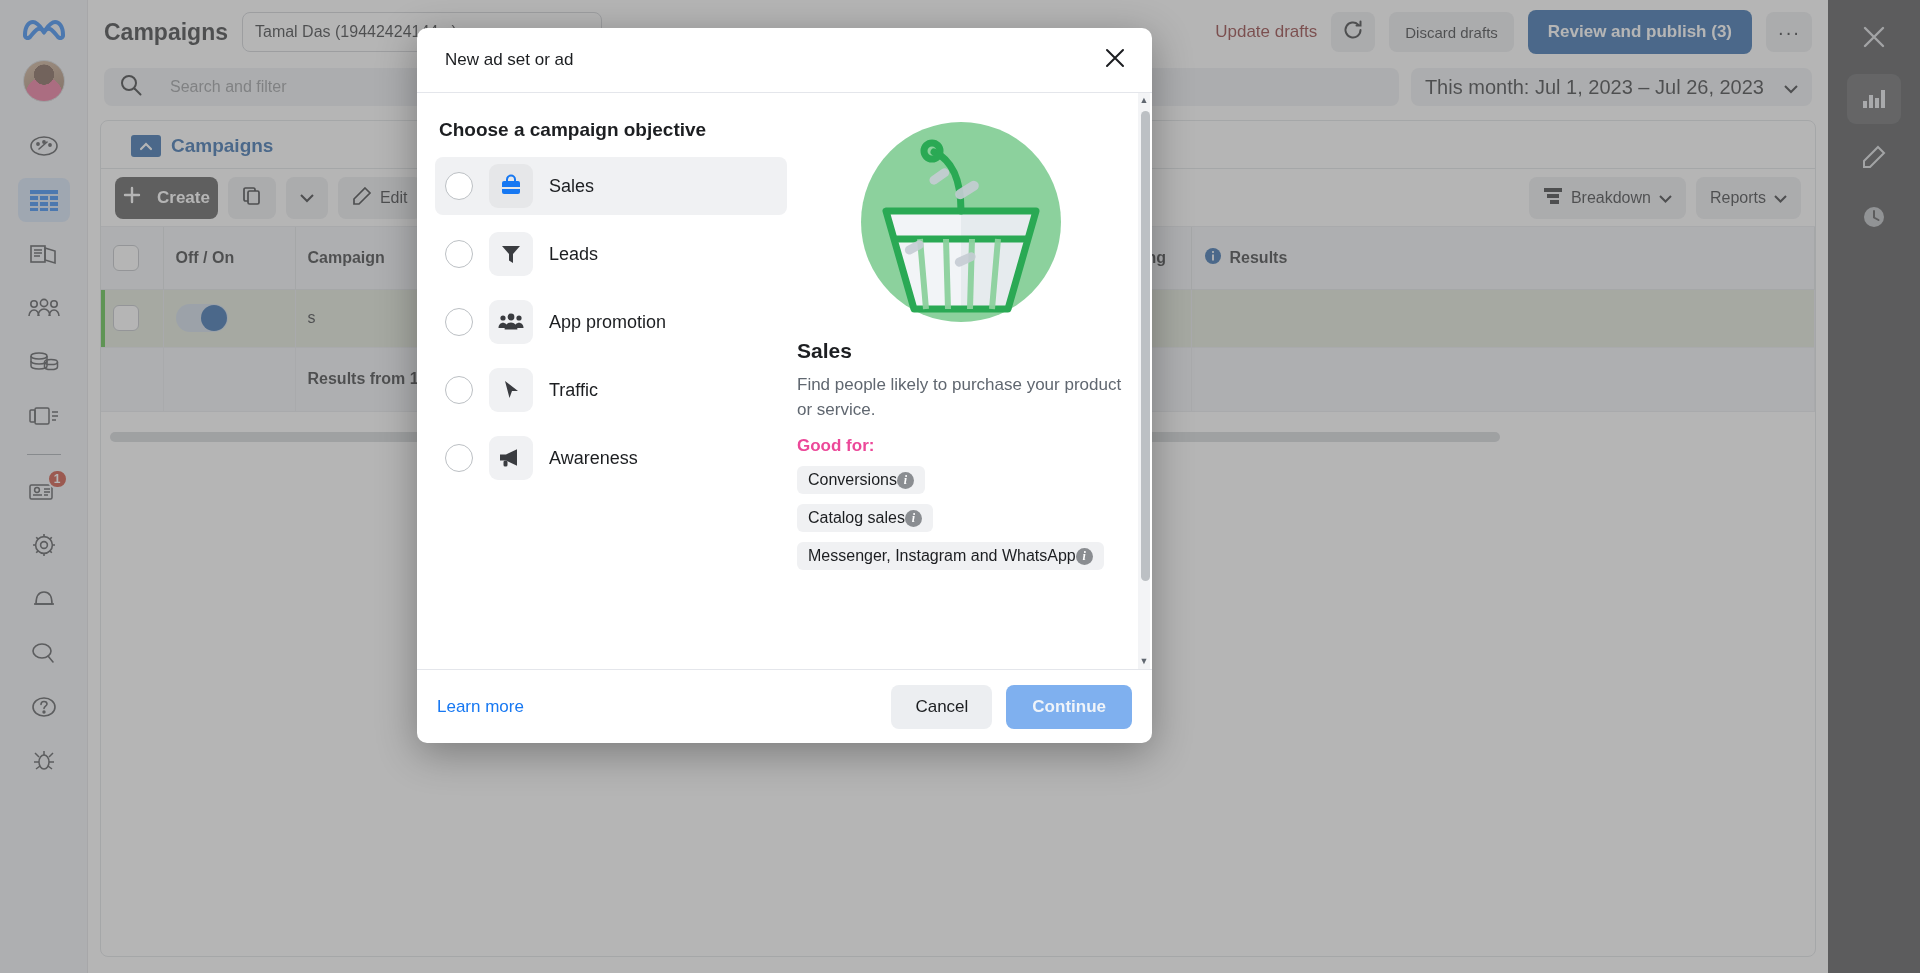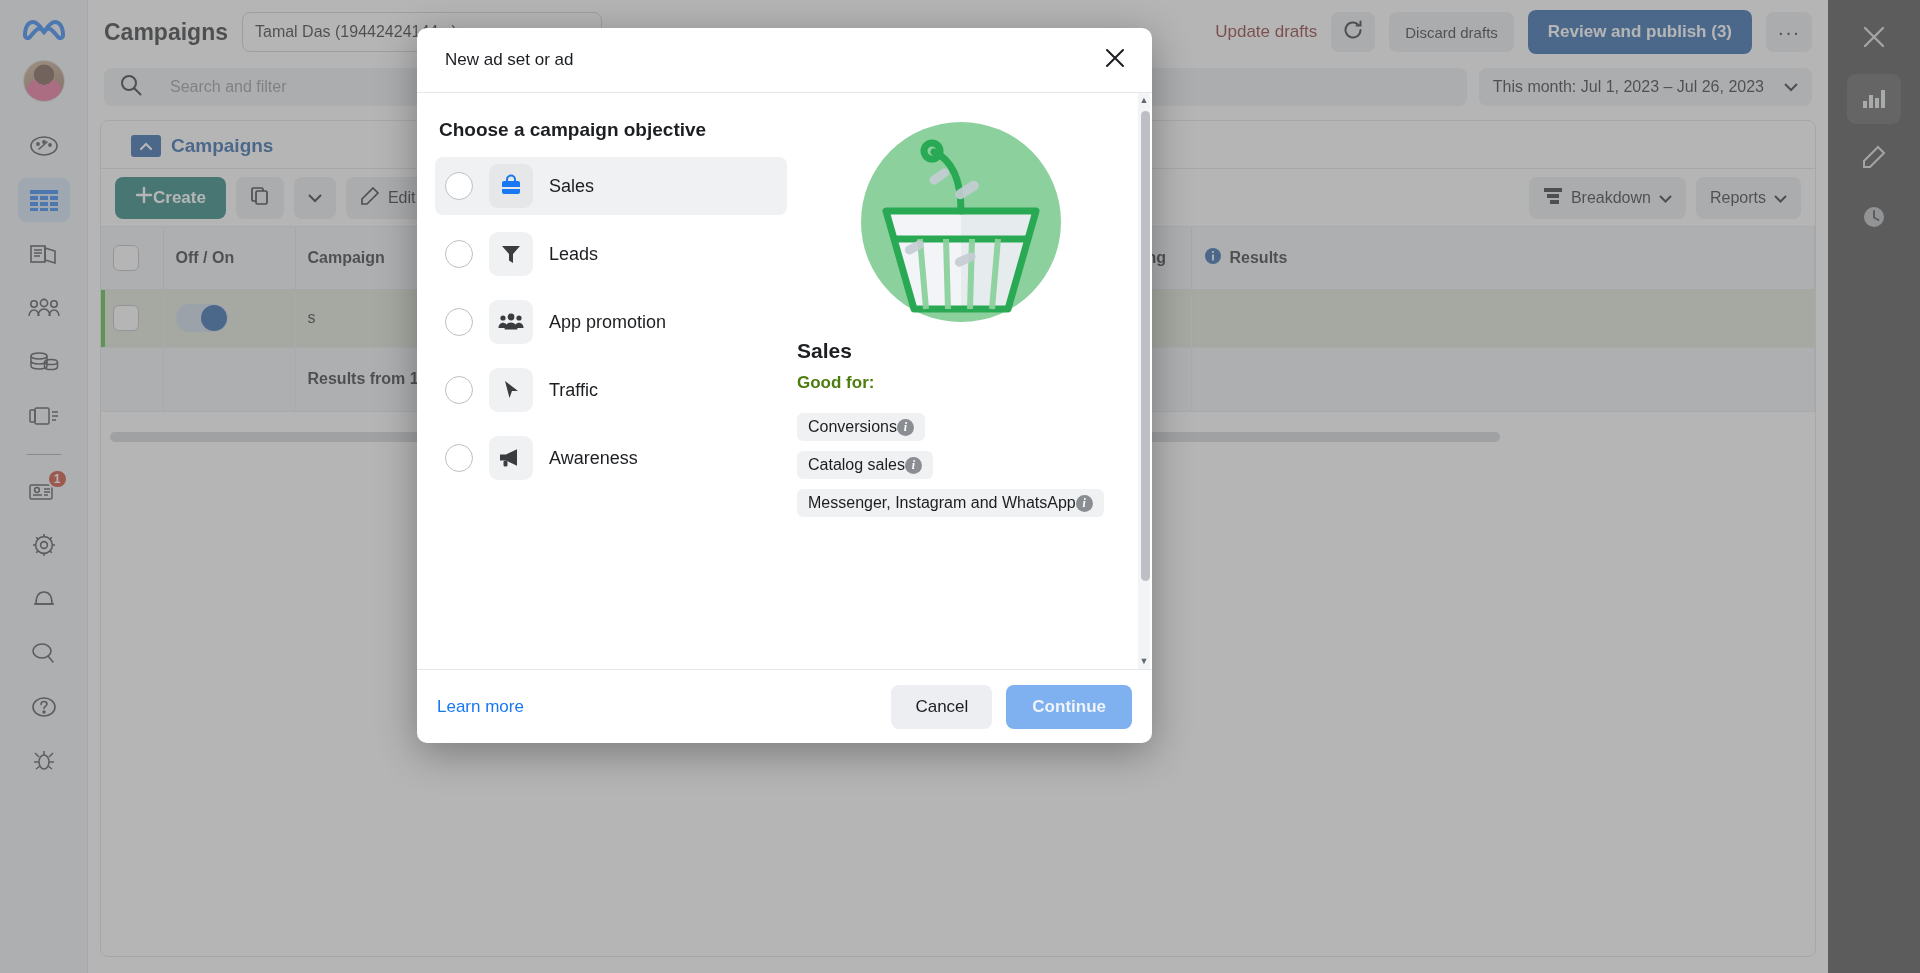--- a/index.html
+++ b/index.html
@@ -106,21 +106,21 @@
     display: flex; align-items: center; padding: 0 16px; gap: 12px;
   }
   #search-box {
     flex: 1; height: 38px; background: #eceef1; border-radius: 8px;
     display: flex; align-items: center; gap: 28px; padding: 0 16px;
     color: #8a8d91; font-size: 16px;
   }
   #date-range {
     height: 38px; padding: 0 14px; border-radius: 8px; background: #eceef1;
     display: flex; align-items: center; gap: 20px;
-    font-size: 16px; color: #1c1e21; white-space: nowrap;
+    font-size: 20px; color: #1c1e21; white-space: nowrap;
   }
 
   
   #content-panel {
     position: absolute; left: 100px; top: 120px; right: 104px; bottom: 16px;
     background: #ffffff;
     border: 1px solid #dcdfe3; border-radius: 8px;
     overflow: hidden;
   }
   #panel-tabs {
@@ -133,23 +133,23 @@
   }
   #folder-icon {
     width: 30px; height: 22px; background: #1456a0; border-radius: 3px;
     display: flex; align-items: center; justify-content: center;
   }
   #toolbar-row {
     height: 58px; display: flex; align-items: center;
     padding: 0 14px; gap: 10px; border-bottom: 1px solid #e4e6eb;
   }
   #create-btn {
-    height: 42px; padding: 0 20px; border-radius: 8px;
-    background: #0f766e; color: #fff; font-size: 17px; font-weight: bold;
-    display: flex; align-items: center; gap: 0;
+    height: 42px; padding: 0 8px; border-radius: 8px;
+    background: #404040; color: #fff; font-size: 17px; font-weight: bold;
+    display: flex; align-items: center; gap: 16px;
   }
   .tb-btn {
     height: 42px; padding: 0 14px; border-radius: 8px; background: #e8eaed;
     display: flex; align-items: center; gap: 8px; font-size: 16px; color: #1c1e21;
   }
   .tb-spacer { flex: 1; }
 
   
   #tbl { width: 100%; border-collapse: collapse; table-layout: fixed; }
   #tbl th {
@@ -252,21 +252,21 @@
 
   #detail-col {
     flex: 1; padding-left: 10px; padding-right: 10px;
     display: flex; flex-direction: column; align-items: flex-start;
   }
   #detail-art {
     width: 100%; display: flex; justify-content: center; margin-bottom: 14px;
   }
   #detail-title { font-size: 21px; font-weight: bold; color: #1c1e21; margin-bottom: 10px; }
   #detail-desc { font-size: 17px; color: #606770; line-height: 1.45; margin-bottom: 14px; }
-  #good-for-label { font-size: 17px; font-weight: bold; color: #4d7c0f; margin-bottom: 20px; }
+  #good-for-label { font-size: 17px; font-weight: bold; color: #ec4899; margin-bottom: 10px; }
   .badge {
     display: inline-flex; align-items: center; 
     background: #f0f1f3; border-radius: 6px;
     padding: 5px 11px; margin-bottom: 10px;
     font-size: 16px; color: #1c1e21;
   }
   .info-dot {
     width: 17px; height: 17px; border-radius: 50%; background: #8a8d91;
     color: #fff; font-size: 12px; font-weight: bold; font-style: italic;
     display: flex; align-items: center; justify-content: center;
@@ -757,20 +757,21 @@
                 <g fill="#c6ccd4" opacity="0.9">
                   <rect x="70" y="53" width="22" height="9" rx="4.5" transform="rotate(-35 81 57)"></rect>
                   <rect x="96" y="66" width="26" height="10" rx="5" transform="rotate(-32 109 71)"></rect>
                   <rect x="46" y="124" width="20" height="9" rx="4.5" transform="rotate(-28 56 128)"></rect>
                   <rect x="96" y="136" width="22" height="9" rx="4.5" transform="rotate(-25 107 140)"></rect>
                 </g>
               </g>
             </svg>
           </div>
           <div id="detail-title">Sales</div>
+          <div id="detail-desc">Find people likely to purchase your product or service.</div>
           <div id="good-for-label">Good for:</div>
 
           <div class="badge">
             <span>Conversions</span>
             <span class="info-dot">i</span>
           </div>
           <div class="badge">
             <span>Catalog sales</span>
             <span class="info-dot">i</span>
           </div>

